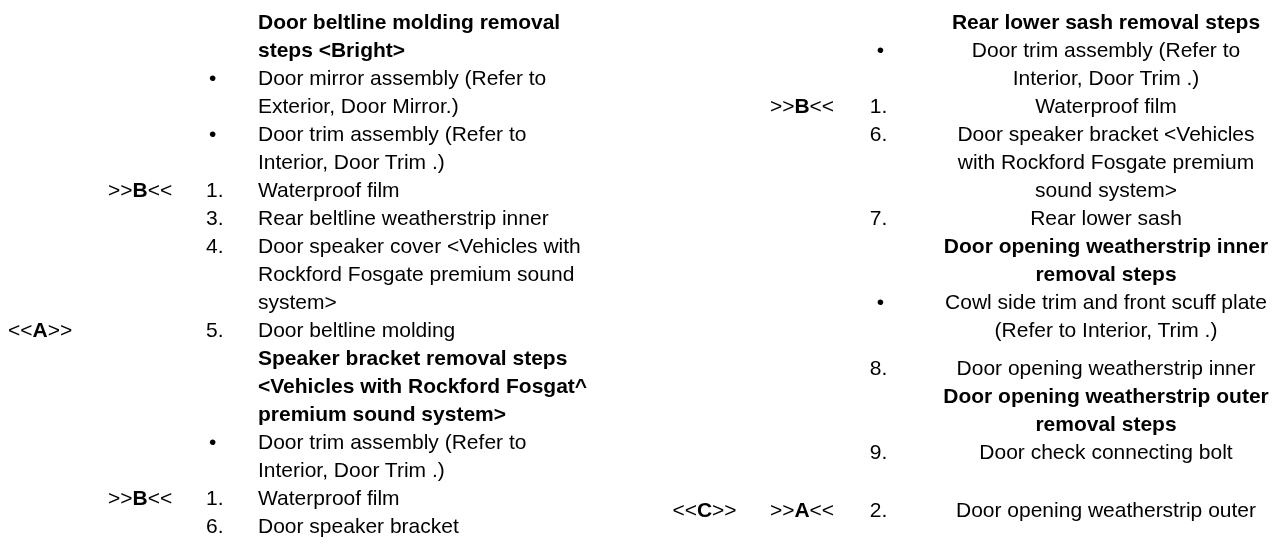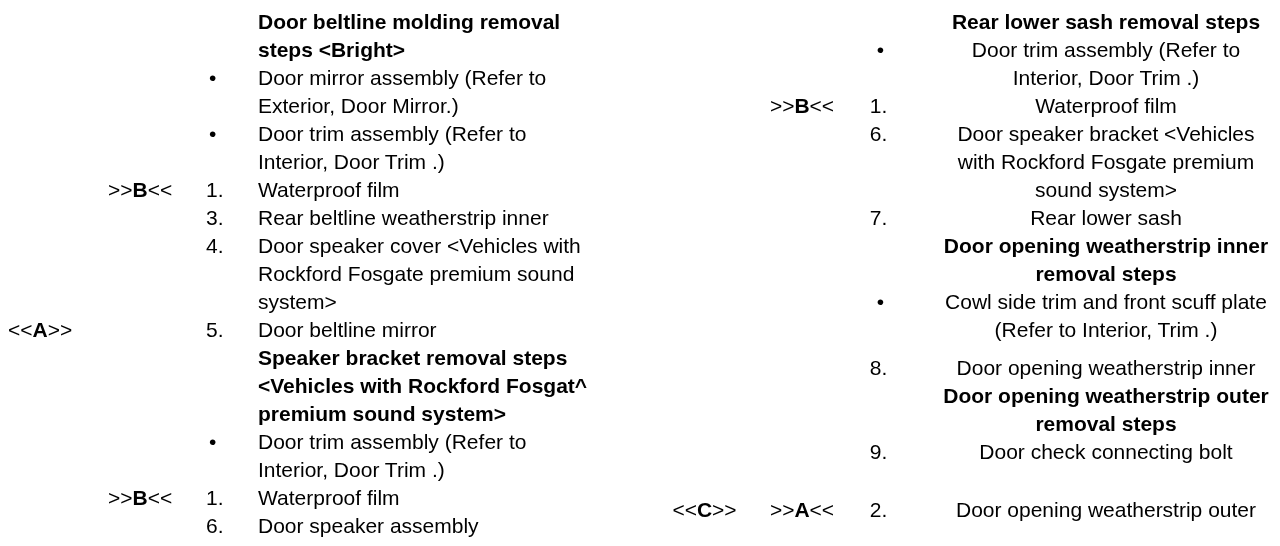--- a/index.html
+++ b/index.html
@@ -81,21 +81,21 @@
       <div class="lbl">4.</div>
       <div class="txt">Door speaker cover &lt;Vehicles with
 Rockford Fosgate premium sound
 system&gt;</div>
     </div>
 
     <div class="row step">
       <div class="g1"><span>&lt;&lt;</span><span class="b">A</span><span>&gt;&gt;</span></div>
       <div class="g2"></div>
       <div class="lbl">5.</div>
-      <div class="txt">Door beltline mirror</div>
+      <div class="txt">Door beltline molding</div>
     </div>
 
     <div class="row heading">
       <div class="g1"></div>
       <div class="g2"></div>
       <div class="lbl"></div>
       <div class="txt">Speaker bracket removal steps
 &lt;Vehicles with Rockford Fosgat^
 premium sound system&gt;</div>
     </div>
@@ -112,21 +112,21 @@
       <div class="g1"></div>
       <div class="g2"><span>&gt;&gt;</span><span class="b">B</span><span>&lt;&lt;</span></div>
       <div class="lbl">1.</div>
       <div class="txt">Waterproof film</div>
     </div>
 
     <div class="row step">
       <div class="g1"></div>
       <div class="g2"></div>
       <div class="lbl">6.</div>
-      <div class="txt">Door speaker assembly</div>
+      <div class="txt">Door speaker bracket</div>
     </div>
 
   </div>
 
   <div class="col col-right">
 
     <div class="row heading">
       <div class="g1"></div>
       <div class="g2"></div>
       <div class="lbl"></div>

